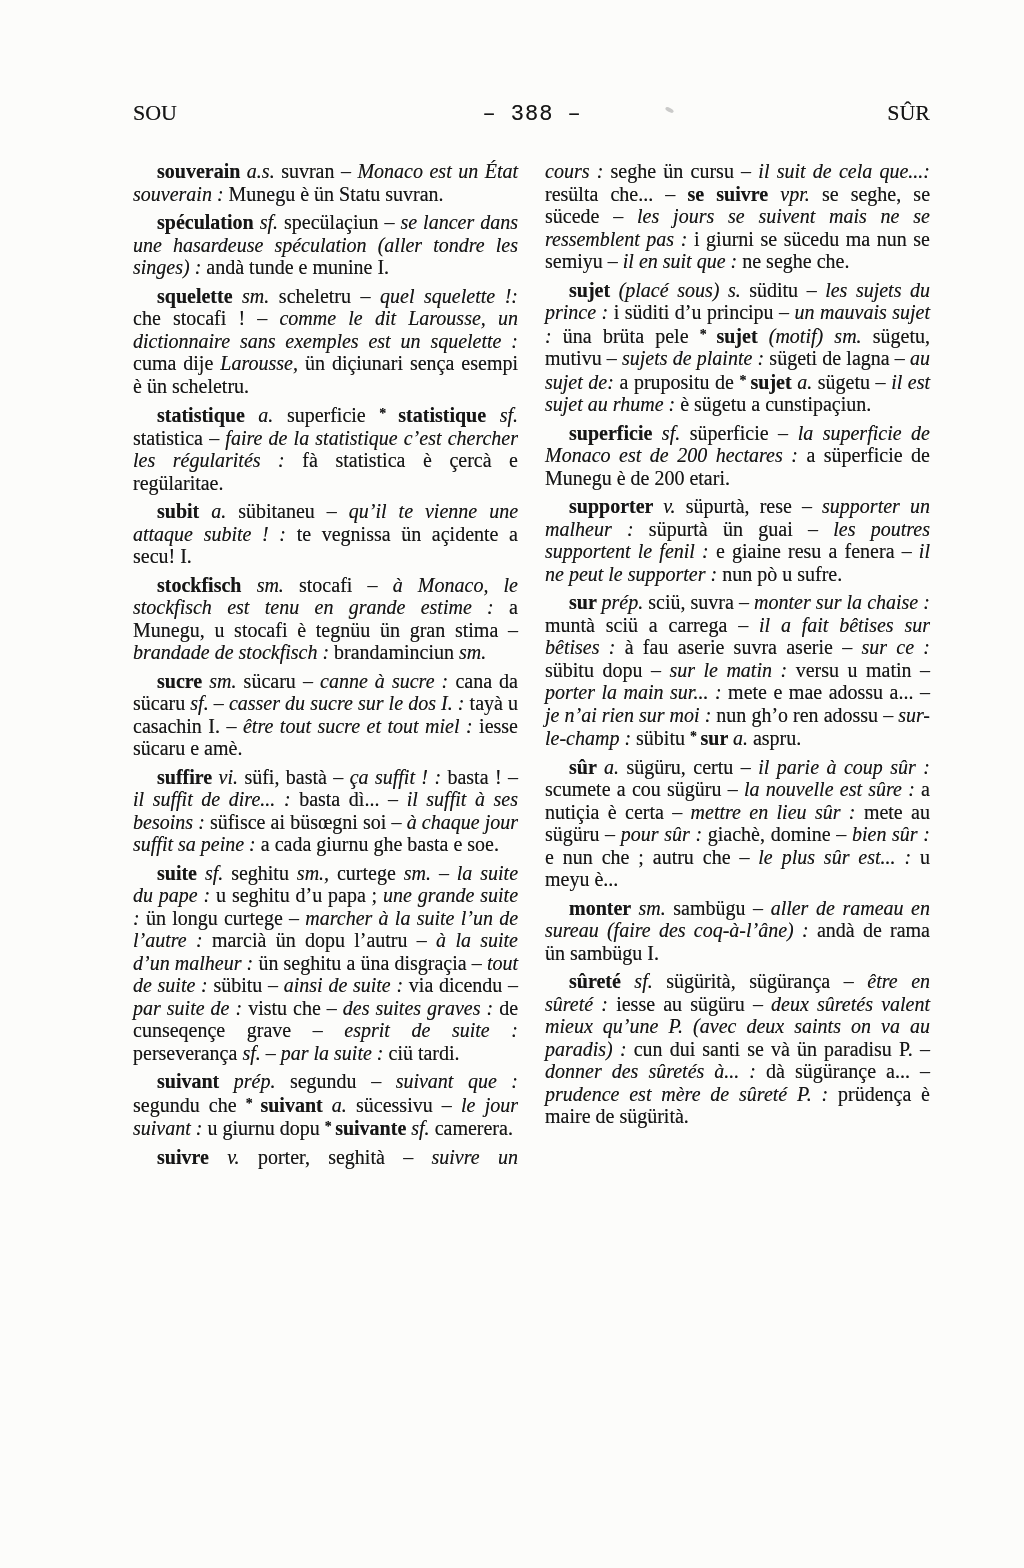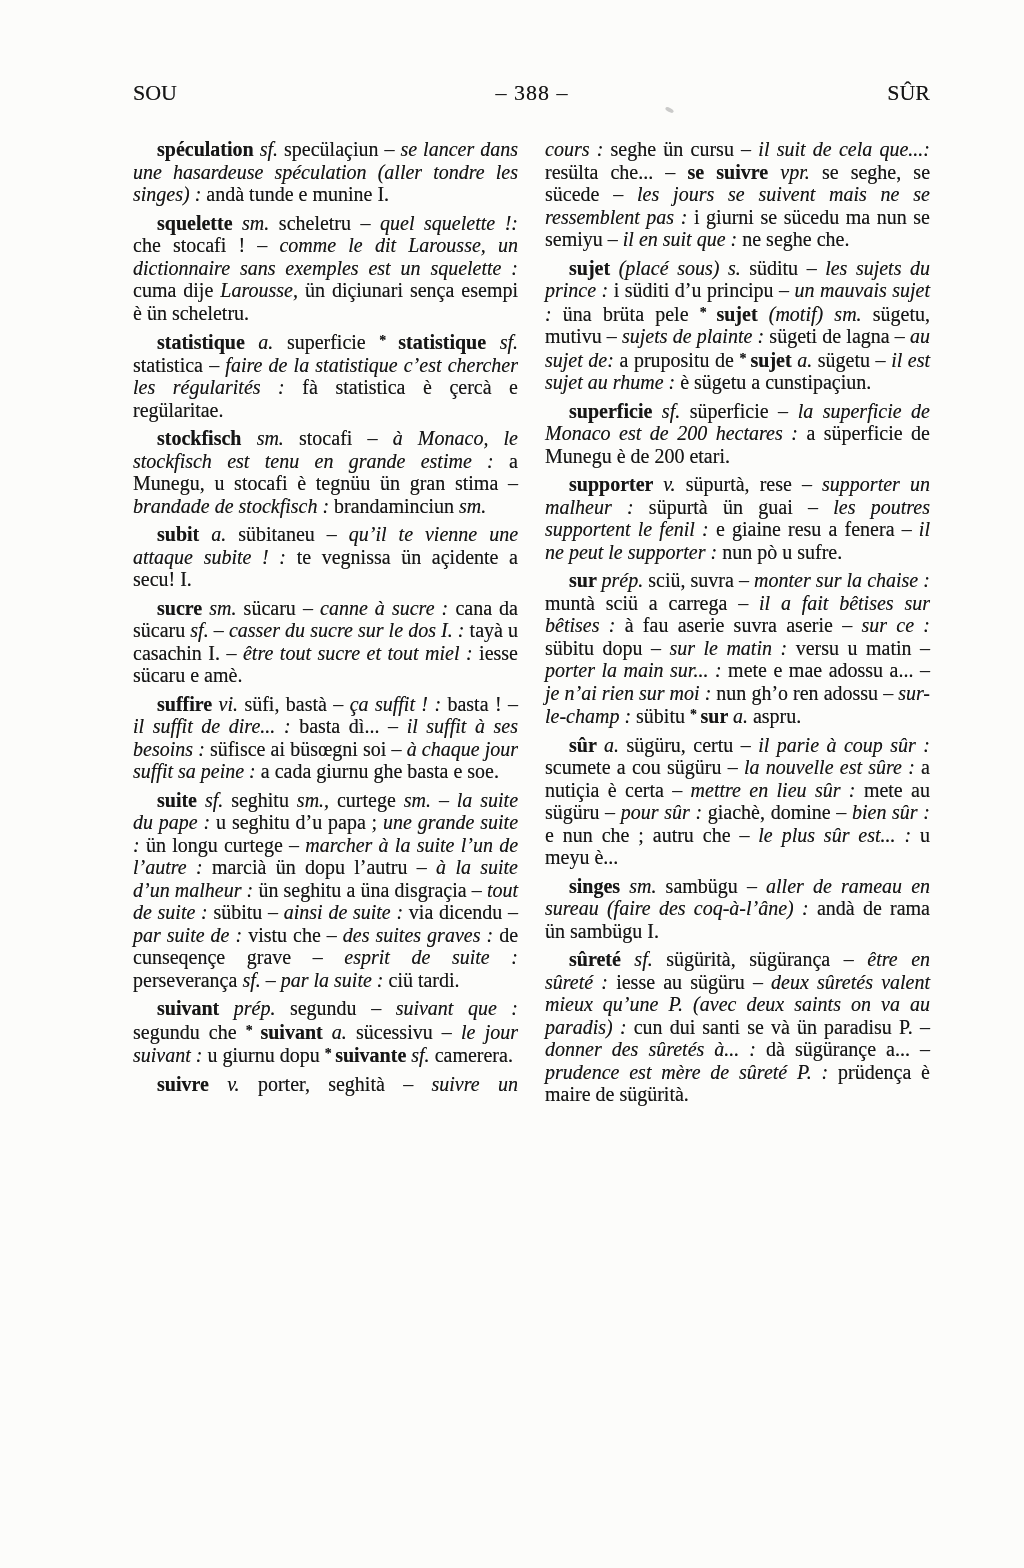--- a/index.html
+++ b/index.html
@@ -15,25 +15,25 @@
     background:#fcfcfa;
     color:#161616;
     overflow:hidden;
     text-shadow:0 0 0.6px rgba(20,20,20,0.55);
   }
   .header {
     display:flex;
     justify-content:space-between;
     align-items:baseline;
     margin:0 94px 0 133px;
-    padding-top:80px;
+    padding-top:100px;
     font-size:22px;
     line-height:26px;
   }
-  .header .h-center { letter-spacing:1px; }
+  .header .h-center { letter-spacing:1px;font-family:Liberation Mono, monospace; }
   .body-cols {
     display:flex;
     margin:32px 94px 0 133px;
     gap:27px;
   }
   .col {
     width:385px;
     font-size:20px;
     line-height:22.5px;
     text-align:justify;
@@ -62,35 +62,36 @@
 
 <div class="page">
   <div class="speck"></div>
   <div class="header">
     <span class="h-left">SOU</span>
     <span class="h-center">– 388 –</span>
     <span class="h-right">SÛR</span>
   </div>
   <div class="body-cols">
     <div class="col">
+        <p class="entry"><span class="rb">souverain </span><span class="ri">a.s. </span><span class="rn">suvran – </span><span class="ri">Monaco est un État souverain : </span><span class="rn">Munegu è ün Statu suvran.</span></p>
         <p class="entry"><span class="rb">spéculation </span><span class="ri">sf. </span><span class="rn">specülaçiun – </span><span class="ri">se lancer dans une hasardeuse spéculation (aller tondre les singes) : </span><span class="rn">andà tunde e munine I.</span></p>
         <p class="entry"><span class="rb">squelette </span><span class="ri">sm. </span><span class="rn">scheletru – </span><span class="ri">quel squelette !: </span><span class="rn">che stocafi ! – </span><span class="ri">comme le dit Larousse, un dictionnaire sans exemples est un squelette : </span><span class="rn">cuma dije </span><span class="ri">Larousse, </span><span class="rn">ün diçiunari sença esempi è ün scheletru.</span></p>
         <p class="entry"><span class="rb">statistique </span><span class="ri">a. </span><span class="rn">superficie </span><span class="rs">* </span><span class="rb">statistique </span><span class="ri">sf. </span><span class="rn">statistica – </span><span class="ri">faire de la statistique c’est chercher les régularités : </span><span class="rn">fà statistica è çercà e regülaritae.</span></p>
+        <p class="entry"><span class="rb">subit </span><span class="ri">a. </span><span class="rn">sübitaneu – </span><span class="ri">qu’il te vienne une attaque subite ! : </span><span class="rn">te vegnissa ün açidente a secu! I.</span></p>
         <p class="entry"><span class="rb">stockfisch </span><span class="ri">sm. </span><span class="rn">stocafi – </span><span class="ri">à Monaco, le stockfisch est tenu en grande estime : </span><span class="rn">a Munegu, u stocafi è tegnüu ün gran stima – </span><span class="ri">brandade de stockfisch : </span><span class="rn">brandaminciun </span><span class="ri">sm.</span></p>
-        <p class="entry"><span class="rb">subit </span><span class="ri">a. </span><span class="rn">sübitaneu – </span><span class="ri">qu’il te vienne une attaque subite ! : </span><span class="rn">te vegnissa ün açidente a secu! I.</span></p>
         <p class="entry"><span class="rb">sucre </span><span class="ri">sm. </span><span class="rn">sücaru – </span><span class="ri">canne à sucre : </span><span class="rn">cana da sücaru </span><span class="ri">sf. </span><span class="rn">– </span><span class="ri">casser du sucre sur le dos I. : </span><span class="rn">tayà u casachin I. – </span><span class="ri">être tout sucre et tout miel : </span><span class="rn">iesse sücaru e amè.</span></p>
         <p class="entry"><span class="rb">suffire </span><span class="ri">vi. </span><span class="rn">süfi, bastà – </span><span class="ri">ça suffit ! : </span><span class="rn">basta ! – </span><span class="ri">il suffit de dire... : </span><span class="rn">basta dì... – </span><span class="ri">il suffit à ses besoins : </span><span class="rn">süfisce ai büsœgni soi – </span><span class="ri">à chaque jour suffit sa peine : </span><span class="rn">a cada giurnu ghe basta e soe.</span></p>
         <p class="entry"><span class="rb">suite </span><span class="ri">sf. </span><span class="rn">seghitu </span><span class="ri">sm., </span><span class="rn">curtege </span><span class="ri">sm. </span><span class="rn">– </span><span class="ri">la suite du pape : </span><span class="rn">u seghitu d’u papa ; </span><span class="ri">une grande suite : </span><span class="rn">ün longu curtege – </span><span class="ri">marcher à la suite l’un de l’autre : </span><span class="rn">marcià ün dopu l’autru – </span><span class="ri">à la suite d’un malheur : </span><span class="rn">ün seghitu a üna disgraçia – </span><span class="ri">tout de suite : </span><span class="rn">sübitu – </span><span class="ri">ainsi de suite : </span><span class="rn">via dicendu – </span><span class="ri">par suite de : </span><span class="rn">vistu che – </span><span class="ri">des suites graves : </span><span class="rn">de cunseqençe grave – </span><span class="ri">esprit de suite : </span><span class="rn">perseverança </span><span class="ri">sf. </span><span class="rn">– </span><span class="ri">par la suite : </span><span class="rn">ciü tardi.</span></p>
         <p class="entry"><span class="rb">suivant </span><span class="ri">prép. </span><span class="rn">segundu – </span><span class="ri">suivant que : </span><span class="rn">segundu che </span><span class="rs">* </span><span class="rb">suivant </span><span class="ri">a. </span><span class="rn">sücessivu – </span><span class="ri">le jour suivant : </span><span class="rn">u giurnu dopu </span><span class="rs">* </span><span class="rb">suivante </span><span class="ri">sf. </span><span class="rn">camerera.</span></p>
         <p class="entry jlast"><span class="rb">suivre </span><span class="ri">v. </span><span class="rn">porter, seghità – </span><span class="ri">suivre un</span></p>
       </div>
     <div class="col">
         <p class="entry cont"><span class="ri">cours : </span><span class="rn">seghe ün cursu – </span><span class="ri">il suit de cela que...: </span><span class="rn">resülta che... – </span><span class="rb">se suivre </span><span class="ri">vpr. </span><span class="rn">se seghe, se sücede – </span><span class="ri">les jours se suivent mais ne se ressemblent pas : </span><span class="rn">i giurni se sücedu ma nun se semiyu – </span><span class="ri">il en suit que : </span><span class="rn">ne seghe che.</span></p>
         <p class="entry"><span class="rb">sujet </span><span class="ri">(placé sous) s. </span><span class="rn">süditu – </span><span class="ri">les sujets du prince : </span><span class="rn">i süditi d’u principu – </span><span class="ri">un mauvais sujet : </span><span class="rn">üna brüta pele </span><span class="rs">* </span><span class="rb">sujet </span><span class="ri">(motif) sm. </span><span class="rn">sügetu, mutivu – </span><span class="ri">sujets de plainte : </span><span class="rn">sügeti de lagna – </span><span class="ri">au sujet de: </span><span class="rn">a prupositu de </span><span class="rs">* </span><span class="rb">sujet </span><span class="ri">a. </span><span class="rn">sügetu – </span><span class="ri">il est sujet au rhume : </span><span class="rn">è sügetu a cunstipaçiun.</span></p>
         <p class="entry"><span class="rb">superficie </span><span class="ri">sf. </span><span class="rn">süperficie – </span><span class="ri">la superficie de Monaco est de 200 hectares : </span><span class="rn">a süperficie de Munegu è de 200 etari.</span></p>
         <p class="entry"><span class="rb">supporter </span><span class="ri">v. </span><span class="rn">süpurtà, rese – </span><span class="ri">supporter un malheur : </span><span class="rn">süpurtà ün guai – </span><span class="ri">les poutres supportent le fenil : </span><span class="rn">e giaine resu a fenera – </span><span class="ri">il ne peut le supporter : </span><span class="rn">nun pò u sufre.</span></p>
         <p class="entry"><span class="rb">sur </span><span class="ri">prép. </span><span class="rn">sciü, suvra – </span><span class="ri">monter sur la chaise : </span><span class="rn">muntà sciü a carrega – </span><span class="ri">il a fait bêtises sur bêtises : </span><span class="rn">à fau aserie suvra aserie – </span><span class="ri">sur ce : </span><span class="rn">sübitu dopu – </span><span class="ri">sur le matin : </span><span class="rn">versu u matin – </span><span class="ri">porter la main sur... : </span><span class="rn">mete e mae adossu a... – </span><span class="ri">je n’ai rien sur moi : </span><span class="rn">nun gh’o ren adossu – </span><span class="ri">sur-le-champ : </span><span class="rn">sübitu </span><span class="rs">* </span><span class="rb">sur </span><span class="ri">a. </span><span class="rn">aspru.</span></p>
         <p class="entry"><span class="rb">sûr </span><span class="ri">a. </span><span class="rn">sügüru, certu – </span><span class="ri">il parie à coup sûr : </span><span class="rn">scumete a cou sügüru – </span><span class="ri">la nouvelle est sûre : </span><span class="rn">a nutiçia è certa – </span><span class="ri">mettre en lieu sûr : </span><span class="rn">mete au sügüru – </span><span class="ri">pour sûr : </span><span class="rn">giachè, domine – </span><span class="ri">bien sûr : </span><span class="rn">e nun che ; autru che – </span><span class="ri">le plus sûr est... : </span><span class="rn">u meyu è...</span></p>
-        <p class="entry"><span class="rb">singes </span><span class="ri">sm. </span><span class="rn">sambügu – </span><span class="ri">aller de rameau en sureau (faire des coq-à-l’âne) : </span><span class="rn">andà de rama ün sambügu I.</span></p>
+        <p class="entry"><span class="rb">monter </span><span class="ri">sm. </span><span class="rn">sambügu – </span><span class="ri">aller de rameau en sureau (faire des coq-à-l’âne) : </span><span class="rn">andà de rama ün sambügu I.</span></p>
         <p class="entry"><span class="rb">sûreté </span><span class="ri">sf. </span><span class="rn">sügürità, sügürança – </span><span class="ri">être en sûreté : </span><span class="rn">iesse au sügüru – </span><span class="ri">deux sûretés valent mieux qu’une P. (avec deux saints on va au paradis) : </span><span class="rn">cun dui santi se và ün paradisu P. – </span><span class="ri">donner des sûretés à... : </span><span class="rn">dà sügürançe a... – </span><span class="ri">prudence est mère de sûreté P. : </span><span class="rn">prüdença è maire de sügürità.</span></p>
       </div>
   </div>
 </div>
 
 </body></html>

